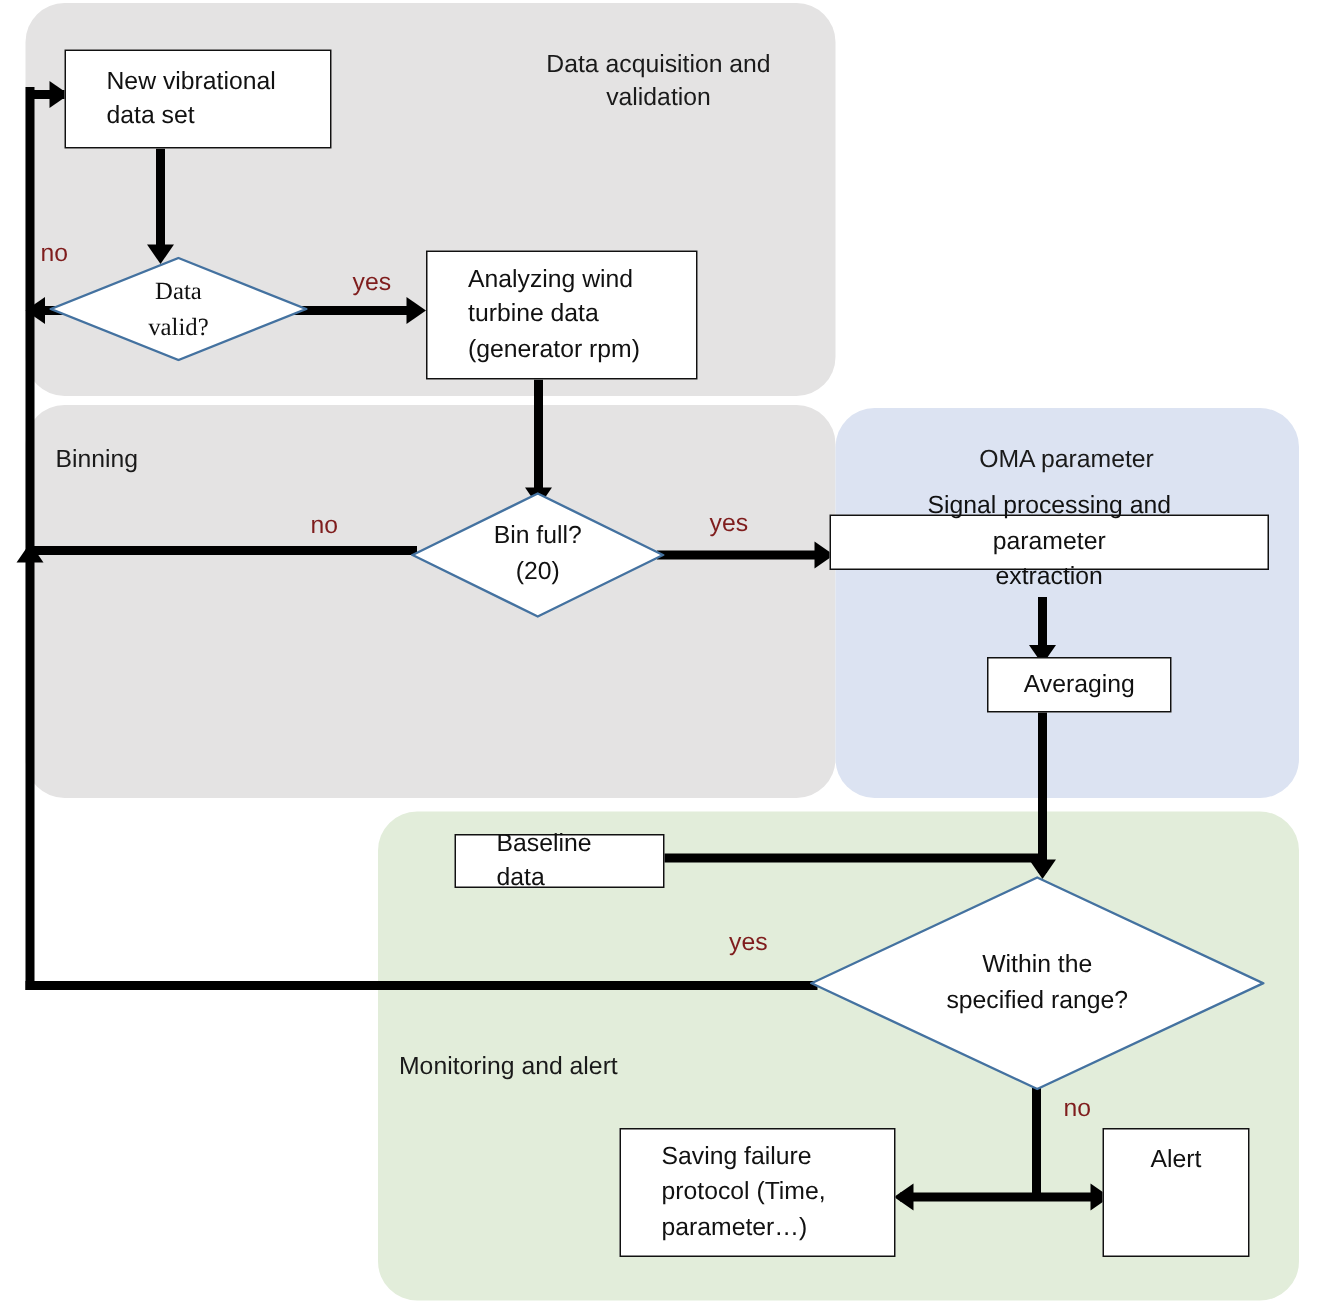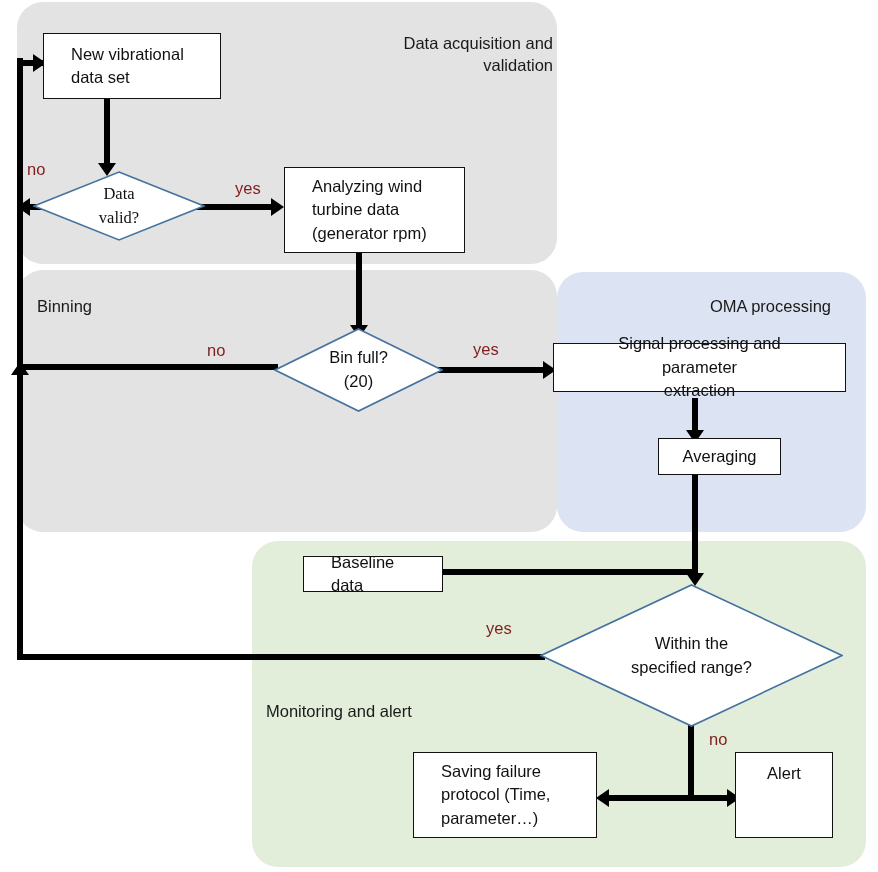--- a/index.html
+++ b/index.html
@@ -18,21 +18,21 @@
   .panel {
     position: absolute;
     border-radius: 26px;
     box-sizing: border-box;
   }
   .panel-label {
     position: absolute;
     font-size: 16.5px;
     color: #1a1a1a;
     line-height: 1.35;
-    text-align: right;
+    text-align: center;
     white-space: pre-line;
   }
   .node-box {
     position: absolute;
     background: #ffffff;
     border: 1.5px solid #111111;
     box-sizing: border-box;
     display: flex;
     align-items: center;
     font-size: 16.5px;
@@ -93,21 +93,21 @@
 <div id="canvas">
 
   <div class="panel" style="left:17px; top:2px; width:540px; height:262px; background:#E4E3E3;"></div>
   <div class="panel" style="left:17px; top:270px; width:540px; height:262px; background:#E4E3E3;"></div>
   <div class="panel" style="left:557px; top:272px; width:309px; height:260px; background:#DCE3F2;"></div>
   <div class="panel" style="left:252px; top:541px; width:614px; height:326px; background:#E2EDDA;"></div>
 
   <div class="panel-label" style="left:325px; top:32px; width:228px;">Data acquisition and
 validation</div>
   <div class="panel-label" style="left:37px; top:295px; width:150px; text-align:left;">Binning</div>
-  <div class="panel-label" style="left:591px; top:295px; width:240px;">OMA processing</div>
+  <div class="panel-label" style="left:591px; top:295px; width:240px;">OMA parameter</div>
   <div class="panel-label" style="left:266px; top:700px; width:240px; text-align:left;">Monitoring and alert</div>
 
   <div class="conn conn-v" style="left:17px; top:58px; height:602px;"></div>
 
   <div class="conn conn-h" style="left:17px; top:654px; width:528px;"></div>
 
   <div class="conn conn-h" style="left:20px; top:60px; width:26px;"></div>
   <div class="arrow arrow-right" style="left:33px; top:54px;"></div>
 
   <div class="conn conn-h" style="left:20px; top:204px; width:22px;"></div>
@@ -169,21 +169,21 @@
   <div class="diamond-wrap" style="left:274px; top:328px; width:169px; height:84px;">
     <div class="diamond-shape">
       <svg viewBox="0 0 169 84" preserveAspectRatio="none">
         <polygon points="84.5,1 168,42 84.5,83 1,42" fill="#ffffff" stroke="#4472A0" stroke-width="1.6"></polygon>
       </svg>
     </div>
     <div class="diamond-text">Bin full?
 (20)</div>
   </div>
 
-  <div class="node-box center" style="left:553px; top:343px; width:293px; height:49px;">Signal processing and parameter
+  <div class="node-box center" style="left:553px; top:343px; width:293px; height:37px;">Signal processing and parameter
 extraction</div>
 
   <div class="node-box center" style="left:658px; top:438px; width:123px; height:37px;">Averaging</div>
 
   <div class="node-box left" style="left:303px; top:556px; width:140px; height:36px;">Baseline data</div>
 
   <div class="diamond-wrap" style="left:540px; top:584px; width:303px; height:143px;">
     <div class="diamond-shape">
       <svg viewBox="0 0 303 143" preserveAspectRatio="none">
         <polygon points="151.5,1 302,71.5 151.5,142 1,71.5" fill="#ffffff" stroke="#4472A0" stroke-width="1.6"></polygon>

